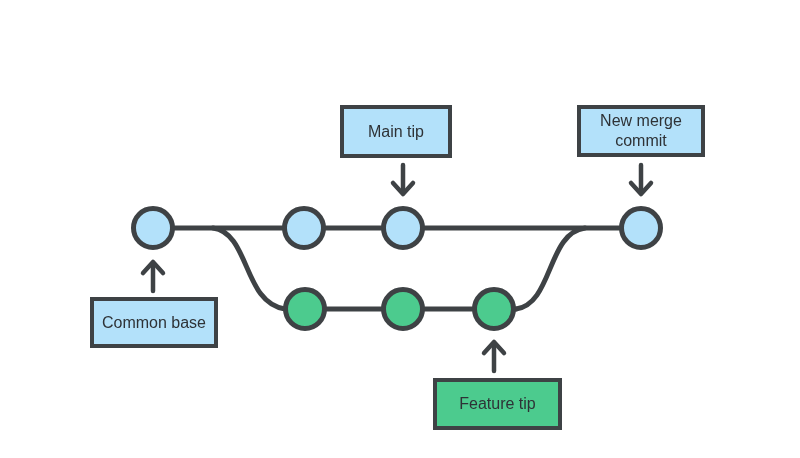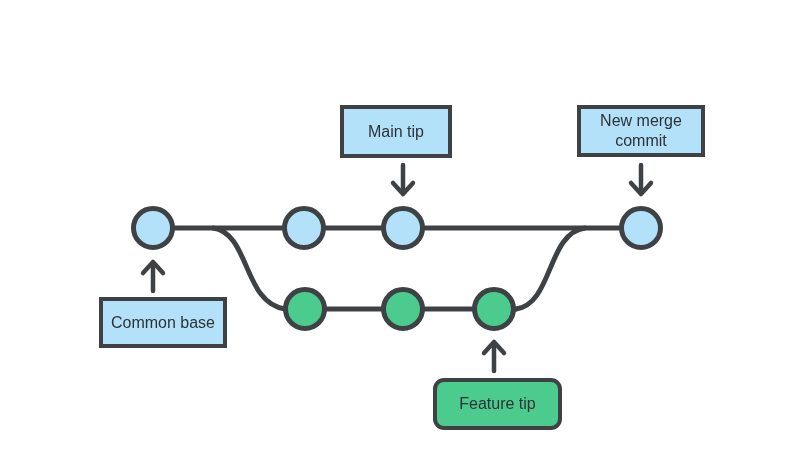--- a/index.html
+++ b/index.html
@@ -40,24 +40,24 @@
     display: flex;
     align-items: center;
     justify-content: center;
     text-align: center;
     font-size: 16px;
     line-height: 1.25;
     color: #2e3236;
     padding: 2px 6px;
   }
   .label-box.blue { background: #b3e1fa; }
-  .label-box.green { background: #4ccb8e; border-radius: 11px; }
+  .label-box.green { background: #4ccb8e; }
   .box-main-tip     { left: 340px; top: 105px; width: 112px; height: 53px; }
   .box-new-merge    { left: 577px; top: 105px; width: 128px; height: 52px; padding-left: 6px; }
-  .box-common-base  { left:  90px; top: 297px; width: 128px; height: 51px; margin-left: 9px; }
+  .box-common-base  { left:  90px; top: 297px; width: 128px; height: 51px; }
   .box-feature-tip  { left: 433px; top: 378px; width: 129px; height: 52px; }
 </style>
 </head>
 <body>
 
 <div class="canvas">
 
   <svg class="diagram-svg" viewBox="0 0 800 458" xmlns="http://www.w3.org/2000/svg">
 
     <path class="graph-line" d="M 153 228 H 641"></path>

